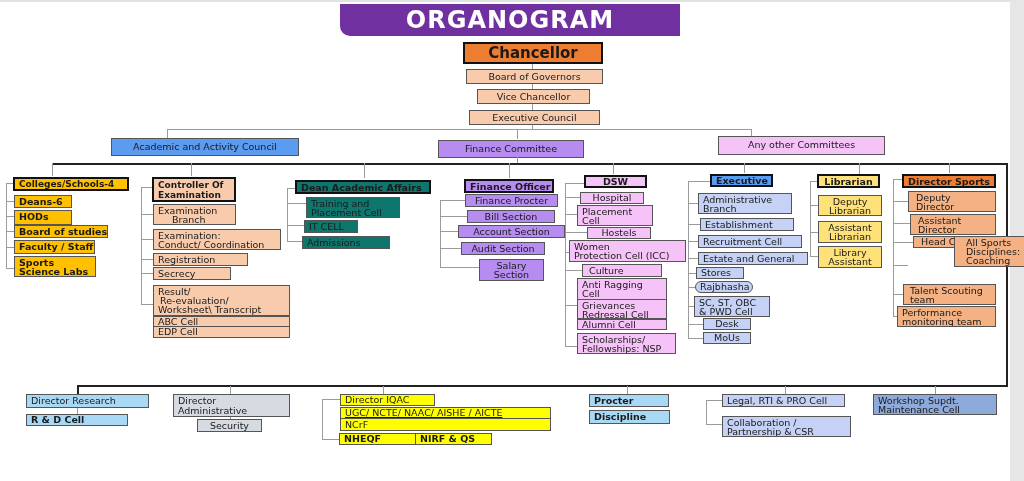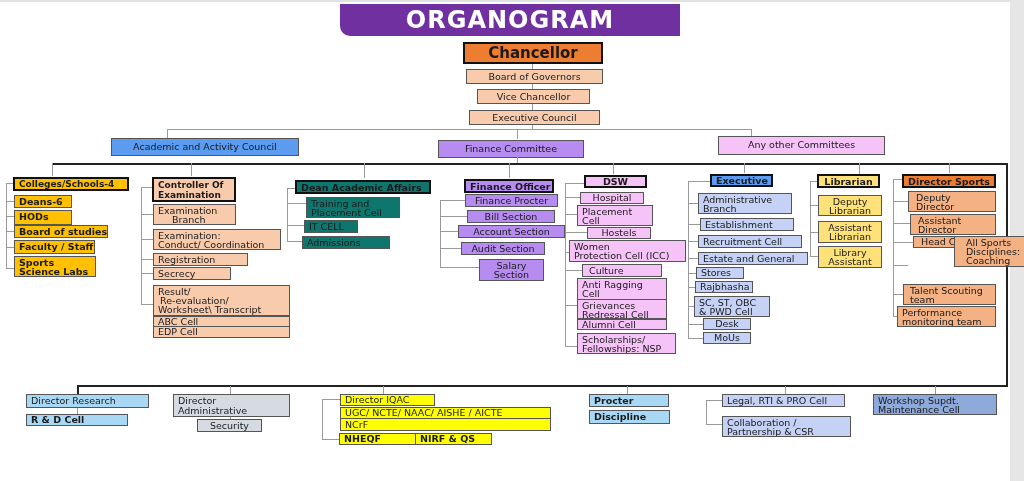--- a/index.html
+++ b/index.html
@@ -200,21 +200,21 @@
 <div class="ln" style="left:688px;top:338px;width:15px;height:1px;"></div>
 <div class="box thick blue1 bold c" style="left:710px;top:174px;width:63px;height:13px;line-height:8px;">Executive</div>
 <div class="box lblue" style="left:698px;top:193px;width:94px;height:21px;line-height:9px;">
   <div>Administrative</div>
   <div>Branch</div>
 </div>
 <div class="box lblue" style="left:700px;top:218px;width:94px;height:13px;line-height:9px;">Establishment</div>
 <div class="box lblue" style="left:698px;top:235px;width:104px;height:13px;line-height:9px;">Recruitment Cell</div>
 <div class="box lblue" style="left:698px;top:252px;width:110px;height:13px;line-height:9px;">Estate and General</div>
 <div class="box lblue" style="left:696px;top:267px;width:48px;height:12px;line-height:8px;">Stores</div>
-<div class="box lblue" style="left:695px;top:281px;width:58px;height:12px;line-height:8px;">Rajbhasha</div>
+<div class="box lblue" style="left:695px;top:281px;width:58px;height:12px;line-height:8px;border-radius:6px;">Rajbhasha</div>
 <div class="box lblue" style="left:694px;top:296px;width:76px;height:21px;line-height:9px;">
   <div>SC, ST, OBC</div>
   <div>&amp; PWD  Cell</div>
 </div>
 <div class="box lblue c" style="left:703px;top:318px;width:48px;height:12px;line-height:8px;">Desk</div>
 <div class="box lblue c" style="left:703px;top:332px;width:48px;height:12px;line-height:8px;">MoUs</div>
 
 <div class="ln" style="left:810px;top:181px;width:1px;height:76px;"></div>
 <div class="ln" style="left:810px;top:181px;width:8px;height:1px;"></div>
 <div class="ln" style="left:810px;top:205px;width:8px;height:1px;"></div>
@@ -282,21 +282,21 @@
 <div class="box gray" style="left:173px;top:394px;width:117px;height:23px;line-height:10px;">
   <div>Director</div>
   <div>Administrative</div>
 </div>
 <div class="box gray c" style="left:197px;top:419px;width:65px;height:13px;line-height:9px;">Security</div>
 
 <div class="ln" style="left:322px;top:399px;width:1px;height:41px;"></div>
 <div class="ln" style="left:322px;top:399px;width:18px;height:1px;"></div>
 <div class="ln" style="left:322px;top:439px;width:17px;height:1px;"></div>
 <div class="box yel" style="left:340px;top:394px;width:95px;height:12px;line-height:8px;">Director IQAC</div>
-<div class="box yel" style="left:340px;top:407px;width:211px;height:12px;line-height:8px;">UGC/ NCTE/ NAAC/ AISHE / AICTE</div>
+<div class="box yel" style="left:340px;top:407px;width:211px;height:12px;line-height:8px;text-decoration:underline;">UGC/ NCTE/ NAAC/ AISHE / AICTE</div>
 <div class="box yel" style="left:340px;top:418px;width:211px;height:13px;line-height:9px;">NCrF</div>
 <div class="box yel bold" style="left:339px;top:433px;width:77px;height:12px;line-height:8px;">NHEQF</div>
 <div class="box yel bold" style="left:415px;top:433px;width:77px;height:12px;line-height:8px;">NIRF &amp; QS</div>
 
 <div class="box sky bold" style="left:589px;top:394px;width:80px;height:13px;line-height:9px;">Procter</div>
 <div class="box sky bold" style="left:589px;top:410px;width:81px;height:14px;line-height:9px;">Discipline</div>
 
 <div class="ln" style="left:706px;top:400px;width:1px;height:25px;"></div>
 <div class="ln" style="left:706px;top:400px;width:17px;height:1px;"></div>
 <div class="ln" style="left:706px;top:424px;width:17px;height:1px;"></div>

